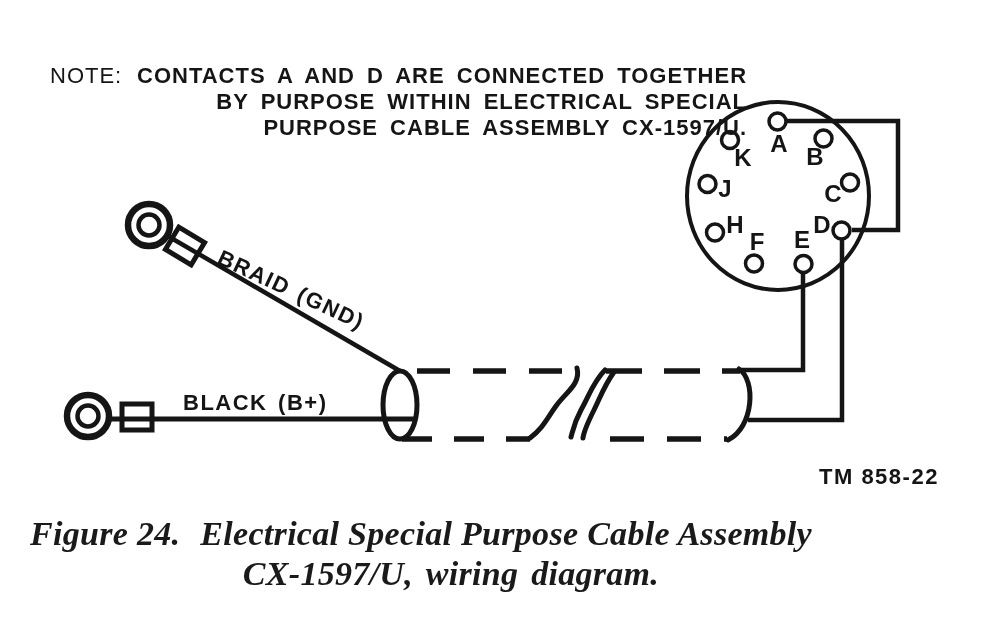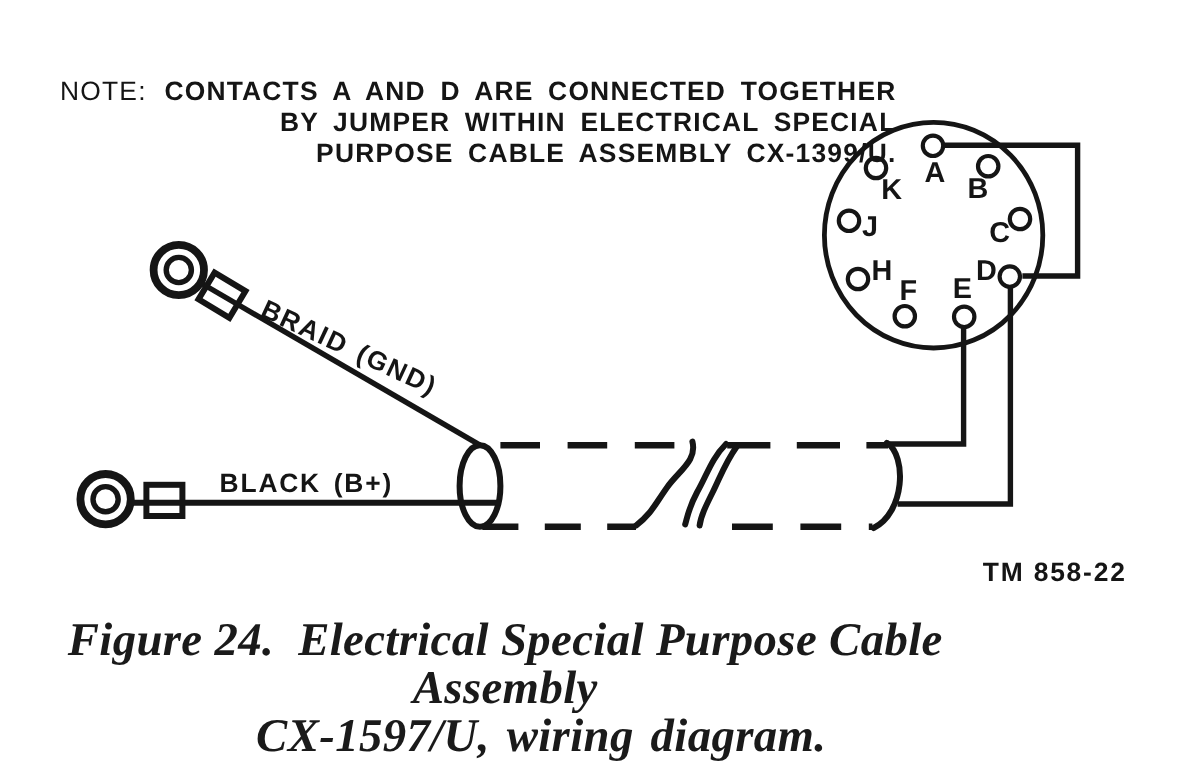--- a/index.html
+++ b/index.html
@@ -22,21 +22,21 @@
     line-height:26px;white-space:nowrap;text-align:right;
   }
   .tm-ref{
     position:absolute;left:819px;top:464px;
     font-size:22px;font-weight:bold;letter-spacing:1.5px;white-space:nowrap;
   }
   .caption{
     position:absolute;left:0;top:514px;width:842px;
     text-align:center;
     font-family:"Liberation Serif",serif;font-style:italic;font-weight:600;
-    font-size:39px;line-height:40px;color:#1a1a1a;
+    font-size:34px;line-height:40px;color:#1a1a1a;
     letter-spacing:0.3px;
   }
   .caption .fig-label{margin-right:20px;}
   .caption .line2{transform:translateX(30px);word-spacing:4px;}
   .pin-label{
     font-family:"Liberation Sans",sans-serif;
     font-size:24px;font-weight:bold;
   }
   .wire-label{
     font-family:"Liberation Sans",sans-serif;
@@ -108,22 +108,22 @@
       <text x="743" y="166" class="pin-label">K</text>
     </g>
 
     <text transform="translate(216,263) rotate(25)" class="wire-label" fill="#151515">BRAID (GND)</text>
     <text x="183" y="410" class="wire-label" fill="#151515">BLACK (B+)</text>
   </svg>
 
   <div class="note-label">NOTE:</div>
   <div class="note-lines">
     <div>CONTACTS A AND D ARE CONNECTED TOGETHER</div>
-    <div>BY JUMPER WITHIN ELECTRICAL SPECIAL</div>
-    <div>PURPOSE CABLE ASSEMBLY CX-1399/U.</div>
+    <div>BY PURPOSE WITHIN ELECTRICAL SPECIAL</div>
+    <div>PURPOSE CABLE ASSEMBLY CX-1597/U.</div>
   </div>
 
   <div class="tm-ref">TM 858-22</div>
 
   <div class="caption">
     <div class="line1"><span class="fig-label">Figure 24.</span><span>Electrical Special Purpose Cable Assembly</span></div>
     <div class="line2">CX-1597/U, wiring diagram.</div>
   </div>
 
 </div>

